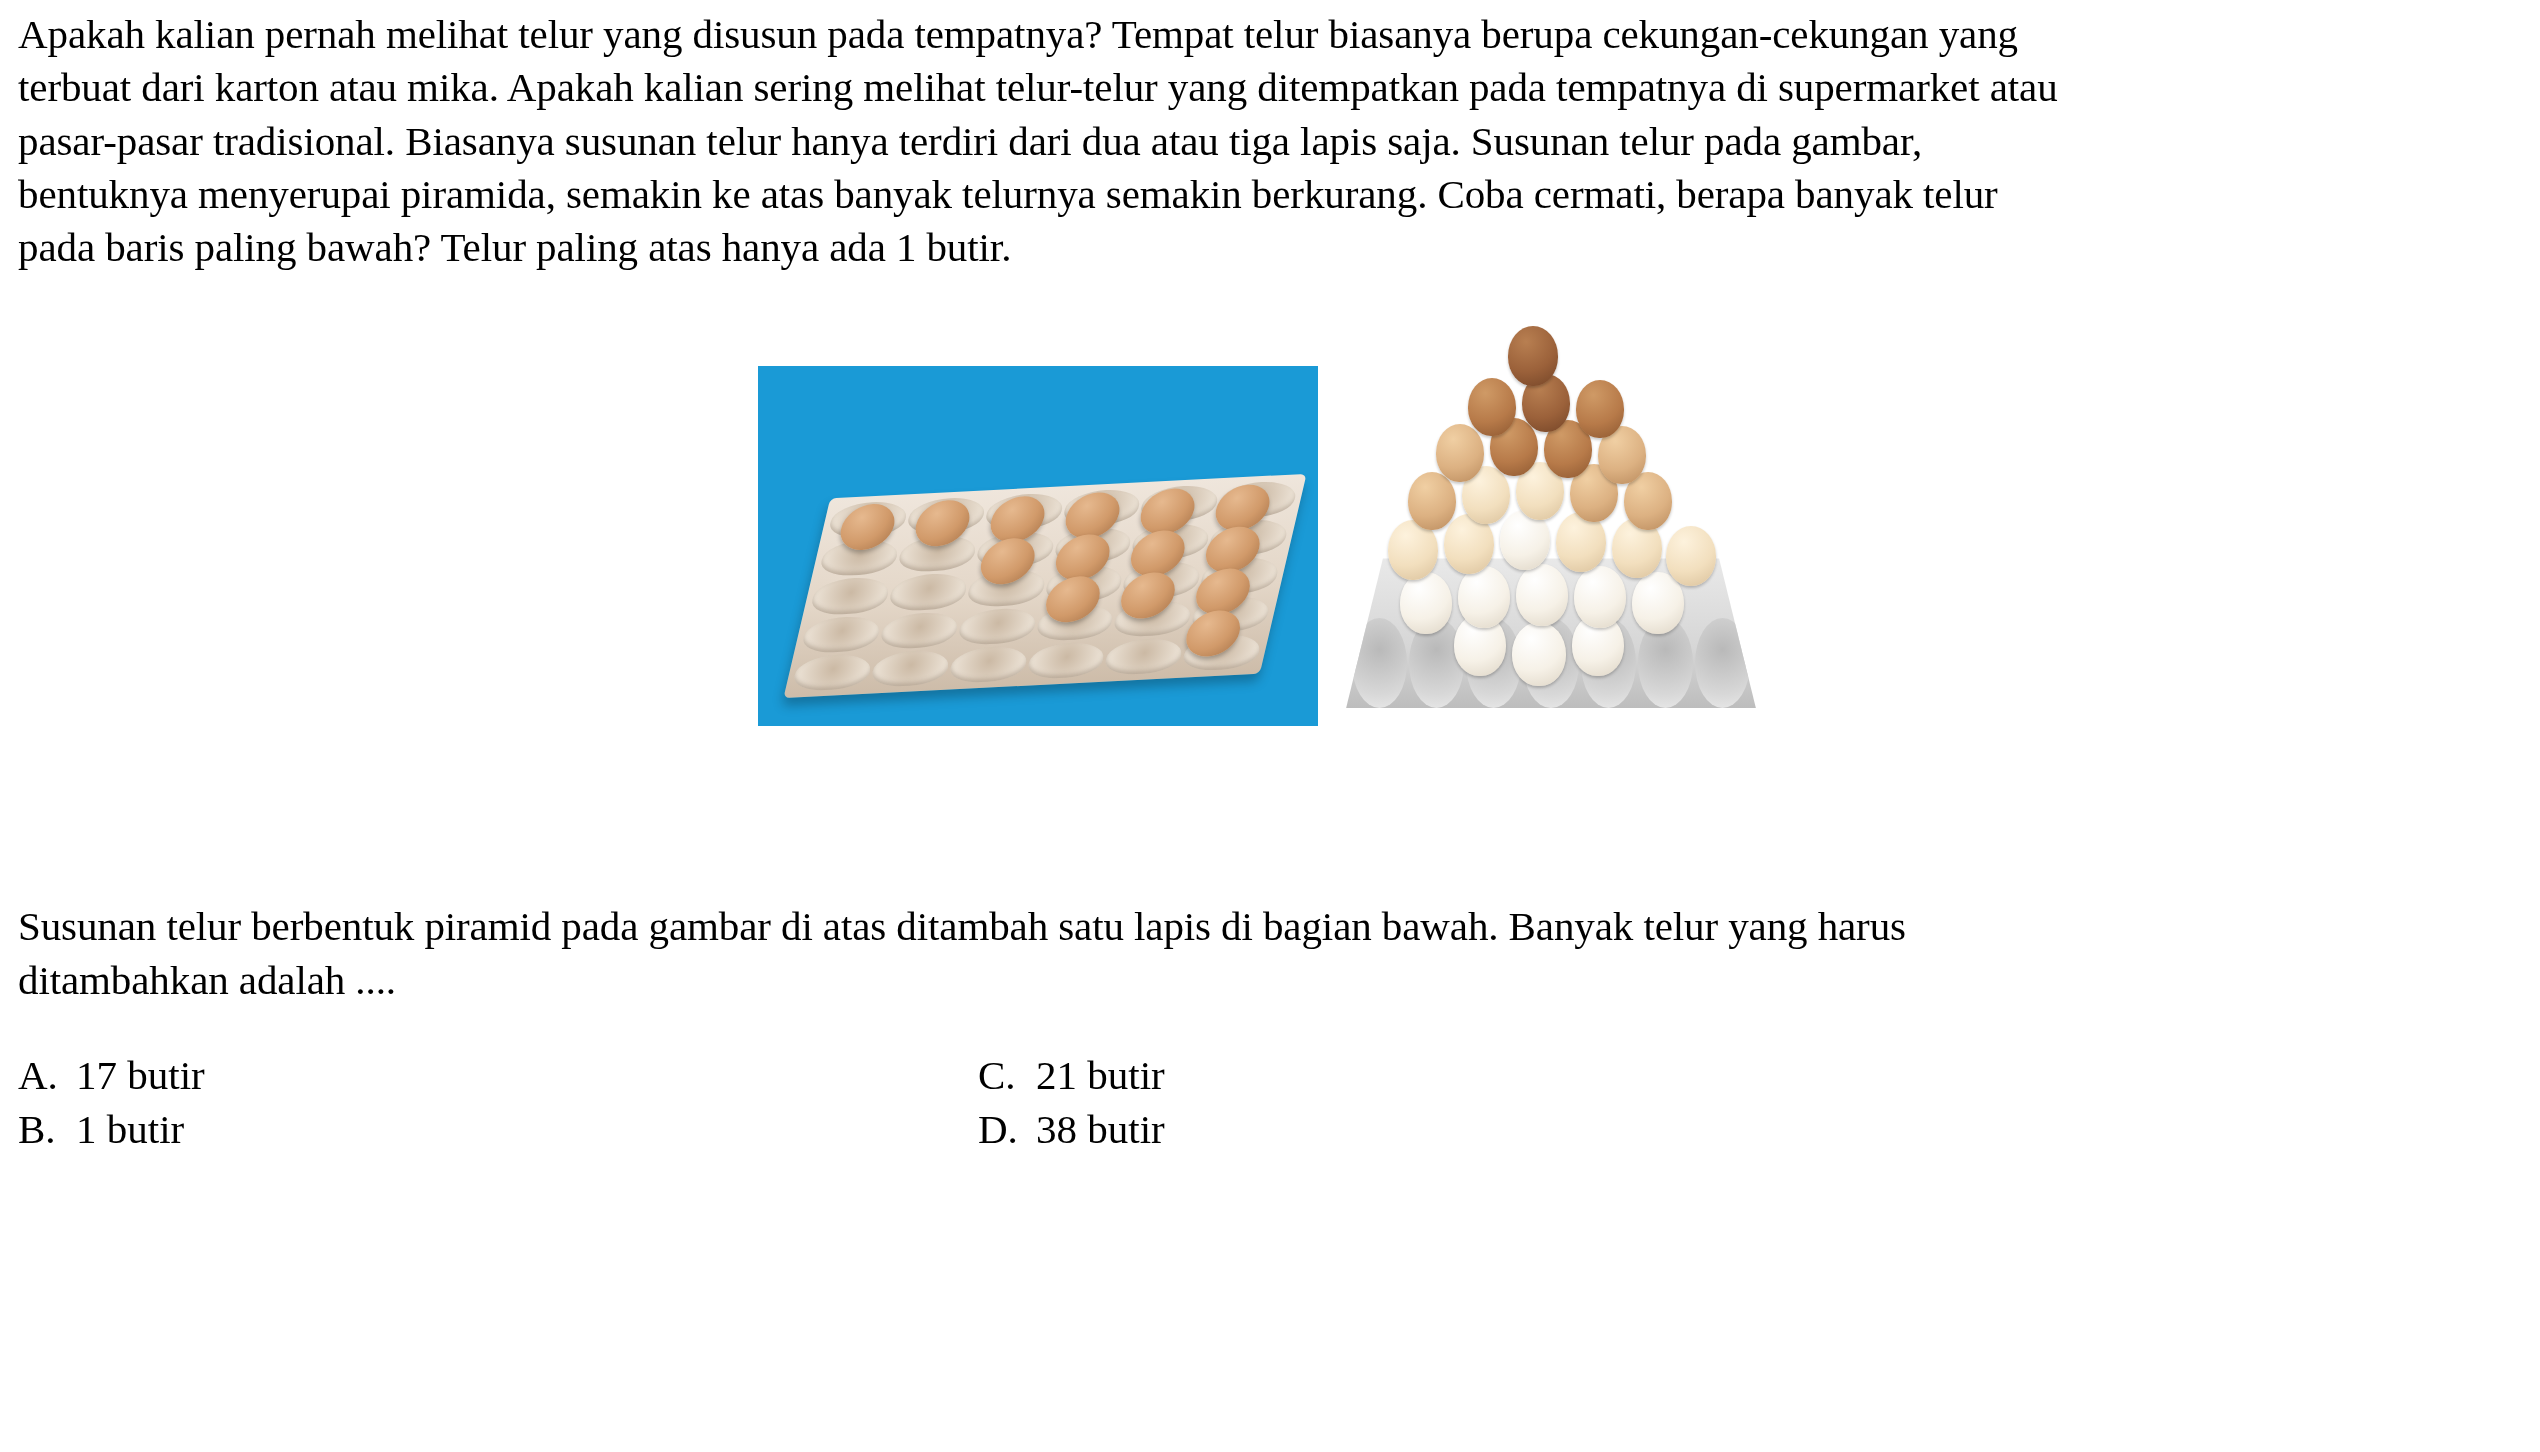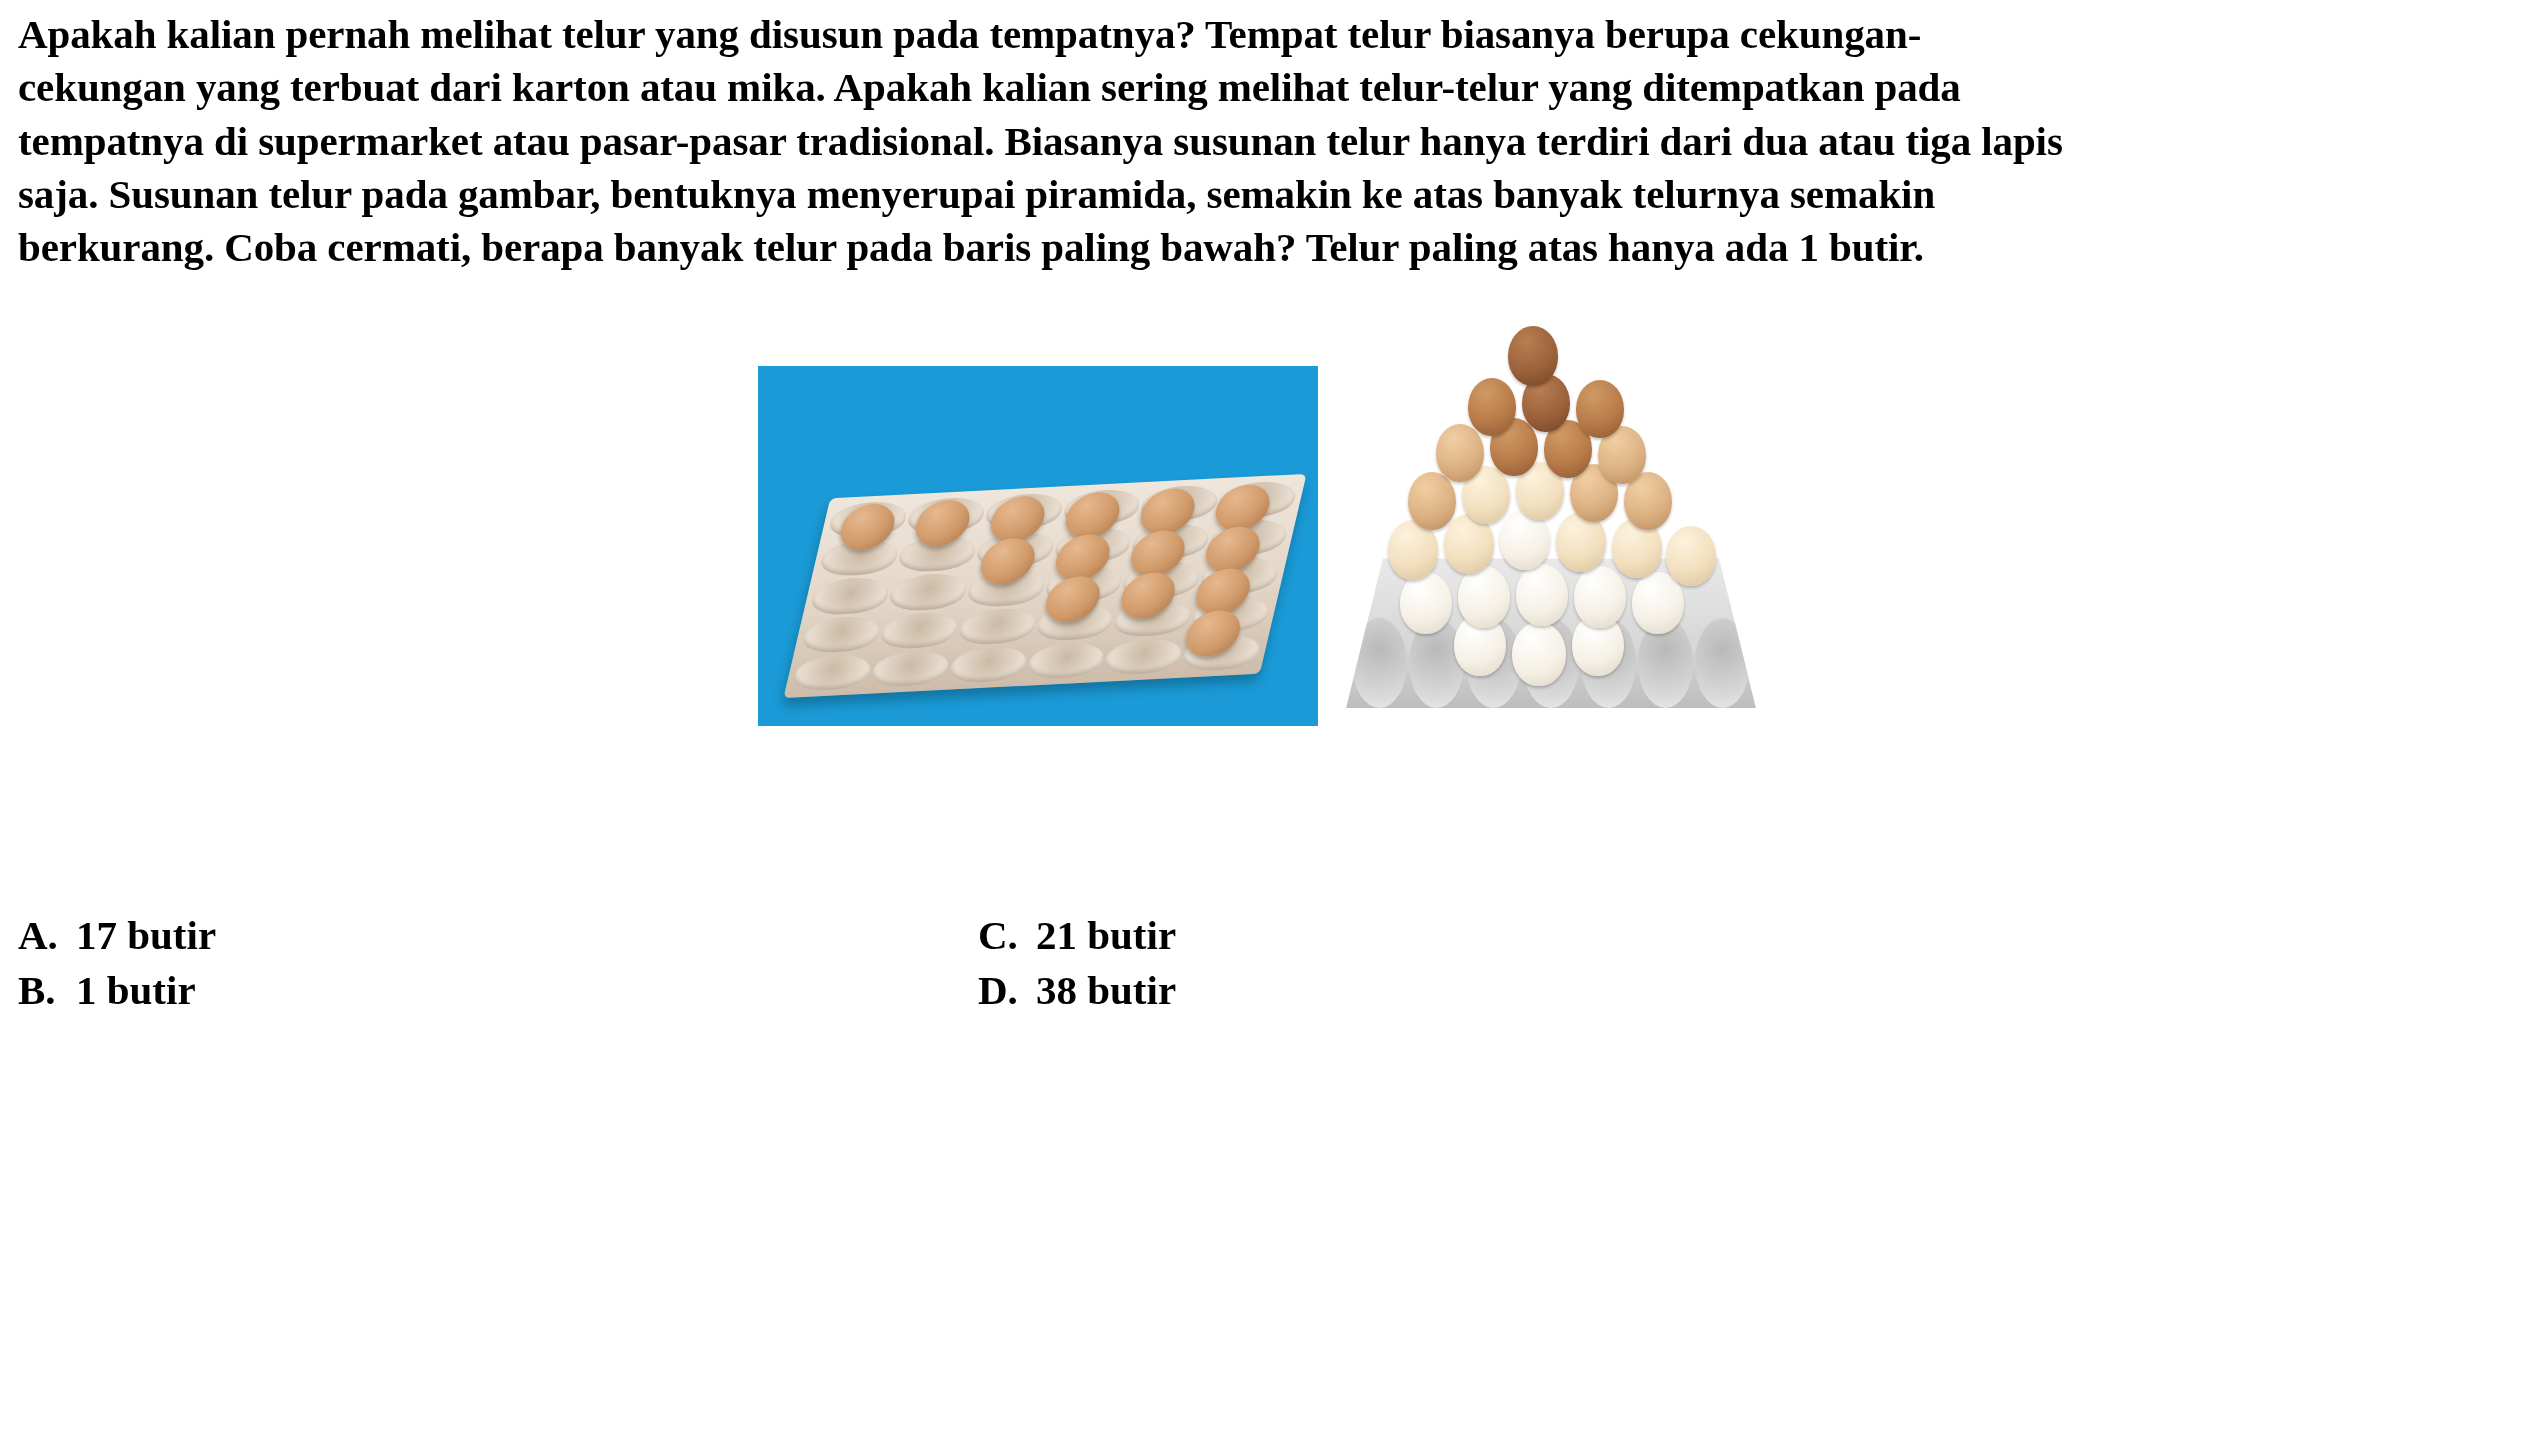--- a/index.html
+++ b/index.html
@@ -13,21 +13,20 @@
     font-family: "Liberation Serif", serif;
     color: #000000;
     overflow: hidden;
   }
   .page {
     position: relative;
     width: 2096px;
     height: 1452px;
     box-sizing: border-box;
     padding: 8px 18px 0 18px;
-    font-weight: bold;
   }
   .para {
     font-size: 41px;
     line-height: 1.30;
     text-align: left;
     letter-spacing: -0.1px;
   }
   .para-top {
     margin: 0;
   }
@@ -275,20 +274,21 @@
         <div class="egg brown" style="left:132px; top:82px; width:48px; height:58px;"></div>
         <div class="egg dark" style="left:186px; top:78px; width:48px; height:58px;"></div>
         <div class="egg brown" style="left:240px; top:84px; width:48px; height:58px;"></div>
 
         <div class="egg dark" style="left:172px; top:30px; width:50px; height:60px;"></div>
       </div>
 
     </div>
   </div>
 
+  <p class="para para-bottom">Susunan telur berbentuk piramid pada gambar di atas ditambah satu lapis di bagian bawah. Banyak telur yang harus ditambahkan adalah ....</p>
 
   <div class="options">
     <div class="opt-row">
       <div class="opt-cell left">
         <span class="opt-letter">A.</span>
         <span>17 butir</span>
       </div>
       <div class="opt-cell">
         <span class="opt-letter">C.</span>
         <span>21 butir</span>

